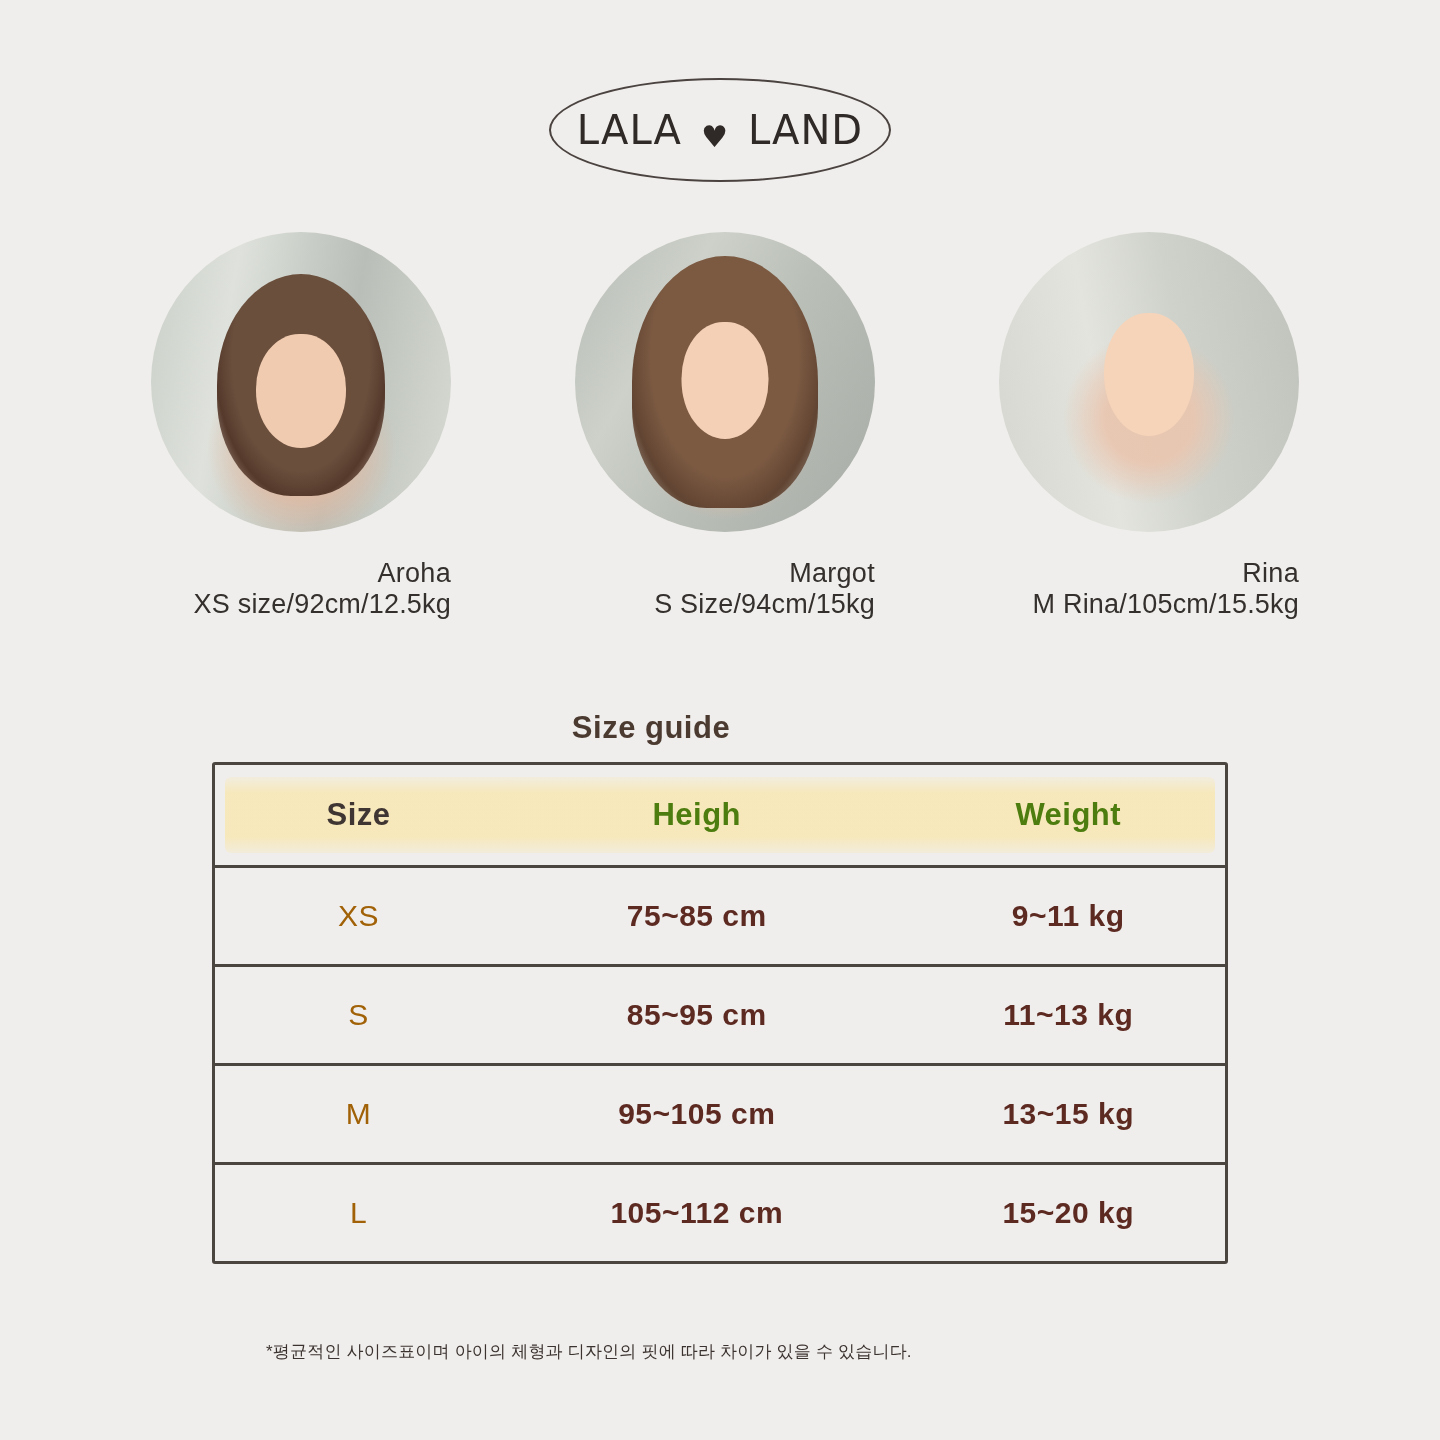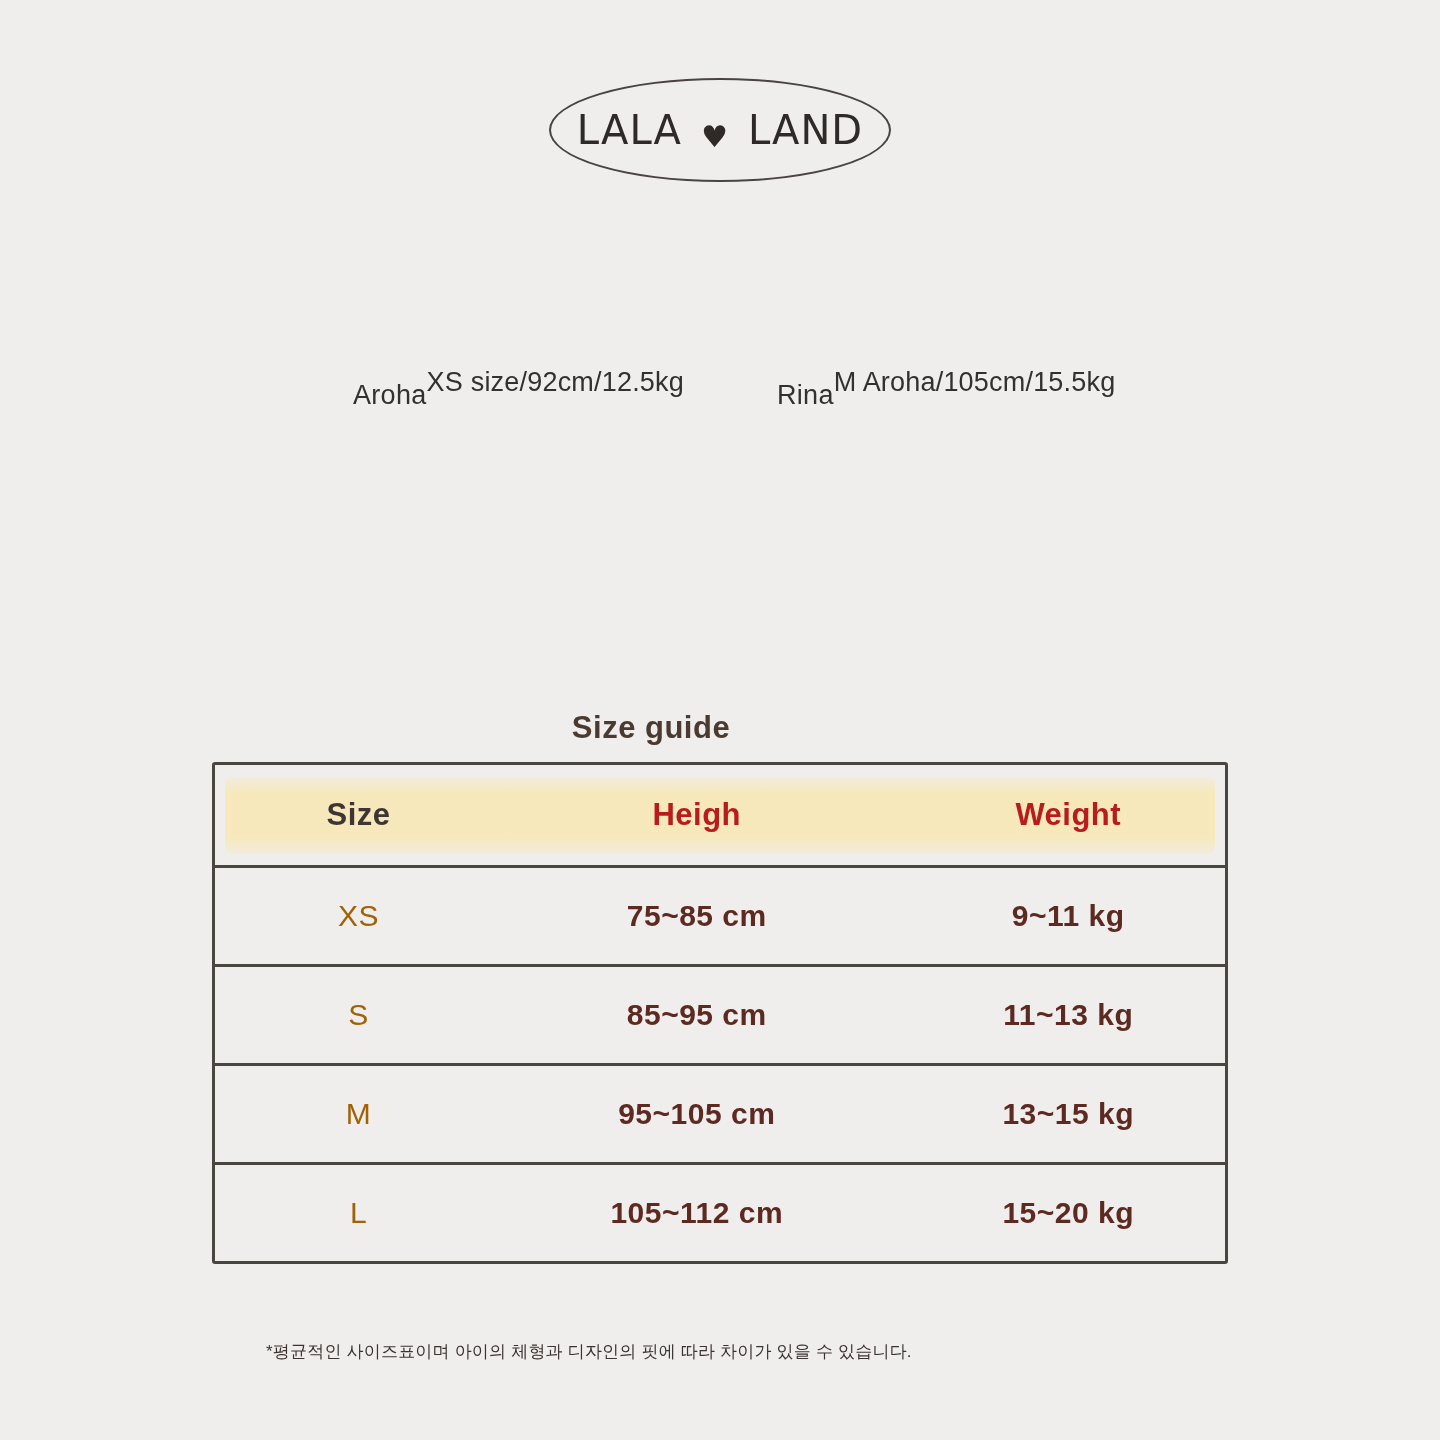--- a/index.html
+++ b/index.html
@@ -60,22 +60,22 @@
     top: 232px;
     left: 0;
     width: 1440px;
     display: flex;
     justify-content: center;
     gap: 114px;
   }
   .model {
     width: 310px;
     display: flex;
-    flex-direction: row;
-    align-items: center;
+    flex-direction: column;
+    align-items: flex-end;
   }
   .avatar {
     width: 300px;
     height: 300px;
     border-radius: 50%;
     overflow: hidden;
     position: relative;
   }
   .model-name {
     margin-top: 26px;
@@ -199,21 +199,21 @@
   .c-size { width: 26%; }
   .c-height { width: 41%; }
   .c-weight { width: 33%; }
   .row.header .cell {
     font-weight: 700;
     font-size: 31px;
     color: #3f3633;
   }
   .row .c-height, .row .c-weight { color: #5d2a22; font-weight: 700; }
   .row .c-size { color: #a16207; font-weight: 400; }
-  .row.header .c-height, .row.header .c-weight { color: #b91c1c; }
+  .row.header .c-height, .row.header .c-weight { color: #4d7c0f; }
 
   .note {
     position: absolute;
     top: 1340px;
     left: 227px;
     font-size: 17px;
     color: #3b3330;
     letter-spacing: 0.2px;
     margin-left: 39px;
   }
@@ -236,30 +236,40 @@
     <div class="avatar">
       <div class="photo photo-1">
         <div class="hair hair-1"></div>
         <div class="face face-1"></div>
       </div>
     </div>
     <div class="model-name">Aroha</div>
     <div class="model-spec">XS size/92cm/12.5kg</div>
   </div>
 
+  <div class="model">
+    <div class="avatar">
+      <div class="photo photo-2">
+        <div class="hair hair-2"></div>
+        <div class="face face-2"></div>
+      </div>
+    </div>
+    <div class="model-name">Margot</div>
+    <div class="model-spec">S Size/94cm/15kg</div>
+  </div>
 
   <div class="model">
     <div class="avatar">
       <div class="photo photo-3">
         <div class="hair hair-3"></div>
         <div class="face face-3"></div>
       </div>
     </div>
     <div class="model-name">Rina</div>
-    <div class="model-spec">M Aroha/105cm/15.5kg</div>
+    <div class="model-spec">M Rina/105cm/15.5kg</div>
   </div>
 
 </div>
 
 <div class="guide-title">Size guide</div>
 
 <div class="table-wrap">
 
   <div class="row header">
     <div class="hl"></div>

